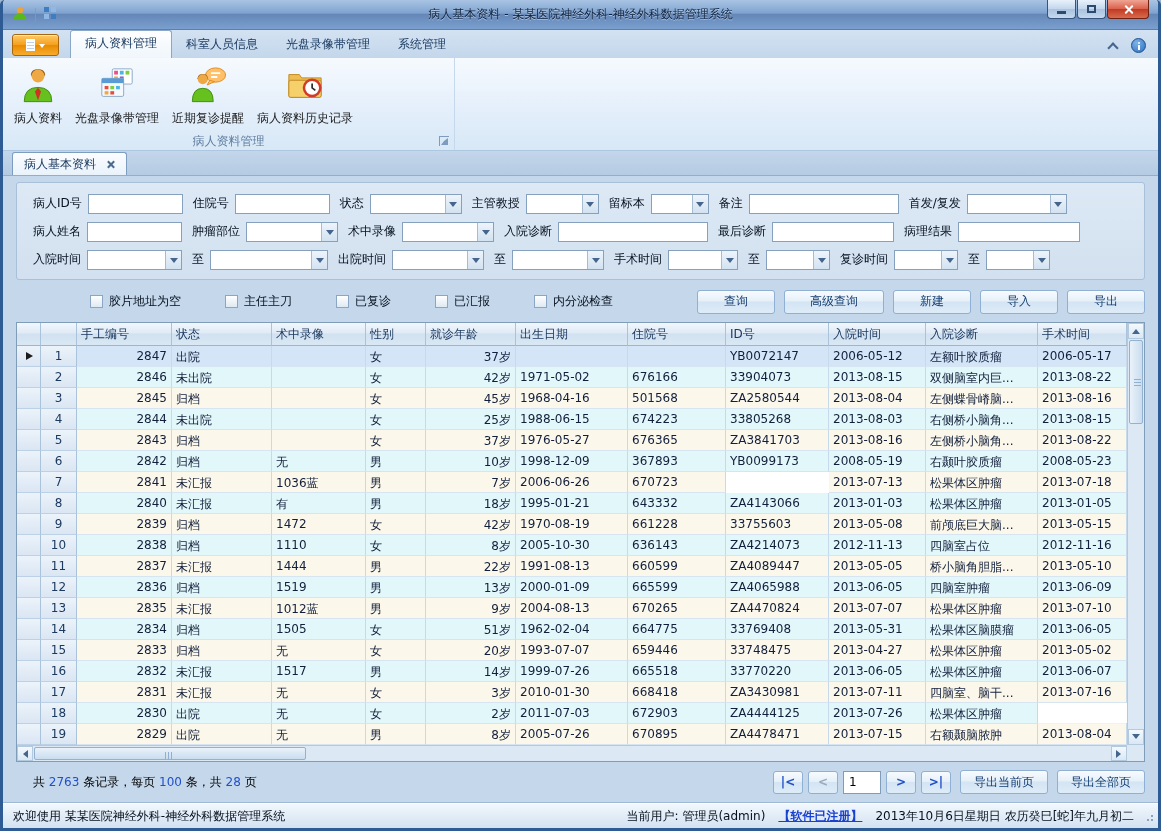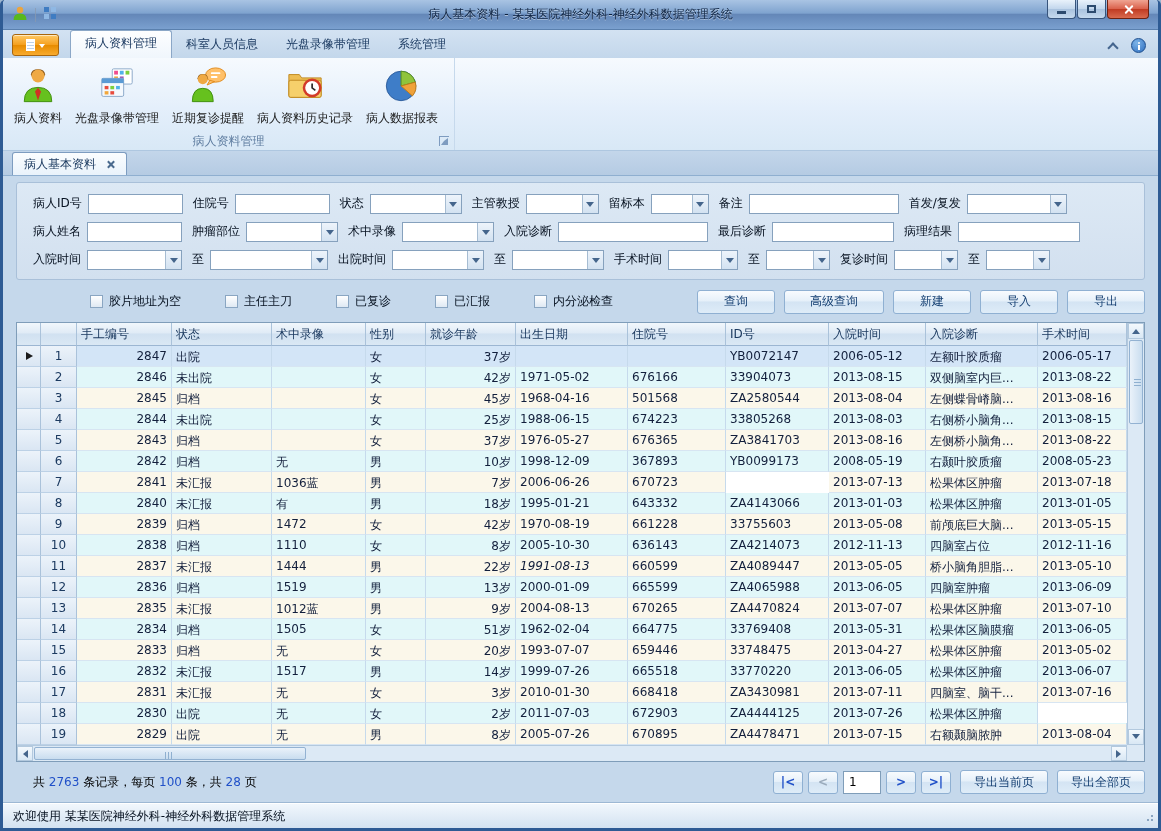--- a/index.html
+++ b/index.html
@@ -203,28 +203,20 @@
         </div>
         <div class="ritem">
           <span><svg width="38" height="38" viewBox="0 0 40 40">
                 <path d="M3 9 h11 l2.5 3.5 H37 V31 a2 2 0 0 1 -2 2 H5 a2 2 0 0 1 -2 -2 Z" fill="#edbd53" stroke="#c08a22"></path>
                 <rect x="3" y="15" width="34" height="18" rx="2" fill="#f6d06b" stroke="#c08a22"></rect>
                 <circle cx="27.5" cy="23" r="8.6" fill="#fff" stroke="#d23b2a" stroke-width="2.6"></circle>
                 <path d="M27.5 18.5 V23 l3.4 2.6" stroke="#2a2a2a" stroke-width="1.8" fill="none"></path>
               </svg></span>
           <span>病人资料历史记录</span>
         </div>
-        <div class="ritem">
-          <span><svg width="38" height="38" viewBox="0 0 40 40">
-                <circle cx="19" cy="21" r="15.5" fill="#3e7dc8" stroke="#2c5d9c"></circle>
-                <path d="M19 21 L19 5.5 A15.5 15.5 0 0 1 34 17 Z" fill="#8fc43c" stroke="#5a8f1c"></path>
-                <path d="M19 21 L34 17 A15.5 15.5 0 0 1 31 31.5 Z" fill="#f0a23a" stroke="#c07a18"></path>
-              </svg></span>
-          <span>病人数据报表</span>
-        </div>
       </div>
       <div class="rgroup-strip">
         <span>病人资料管理</span>
         <i class="launcher"></i>
       </div>
     </div>
   </div>
 
   <div class="doctabs">
     <div class="dtab">
@@ -558,21 +550,21 @@
             <span class="gc bg-cyan gl" style="width: 95px;">2012-11-16</span>
           </div>
           <div class="grow">
             <span class="gc c-sel"></span>
             <span class="gc c-num">11</span>
             <span class="gc bg-cream alr" style="width: 95px;">2837</span>
             <span class="gc bg-cream" style="width: 100px;">未汇报</span>
             <span class="gc bg-cream" style="width: 94px;">1444</span>
             <span class="gc bg-cream" style="width: 60px;">男</span>
             <span class="gc bg-cream alr" style="width: 90px;">22岁</span>
-            <span class="gc bg-cream" style="width: 112px; font-style: italic;">1991-08-13</span>
+            <span class="gc bg-cream" style="width: 112px;">1991-08-13</span>
             <span class="gc bg-cream" style="width: 98px;">660599</span>
             <span class="gc bg-cream" style="width: 103px;">ZA4089447</span>
             <span class="gc bg-cream" style="width: 97px;">2013-05-05</span>
             <span class="gc bg-cream" style="width: 112px;">桥小脑角胆脂...</span>
             <span class="gc bg-cream gl" style="width: 95px;">2013-05-10</span>
           </div>
           <div class="grow">
             <span class="gc c-sel"></span>
             <span class="gc c-num">12</span>
             <span class="gc bg-cyan alr" style="width: 95px;">2836</span>
@@ -724,16 +716,21 @@
         <button class="btn pbtn">&gt;|</button>
         <button class="btn ebtn">导出当前页</button>
         <button class="btn ebtn">导出全部页</button>
       </div>
     </div>
 
   </div>
 
   <div class="statusbar">
     <span>欢迎使用 某某医院神经外科-神经外科数据管理系统</span>
+    <span class="sb-right">
+      <span>当前用户: 管理员(admin)</span>
+      <span class="reg-link">【软件已注册】</span>
+      <span>2013年10月6日星期日 农历癸巳[蛇]年九月初二</span>
+    </span>
     <i class="grip"></i>
   </div>
 
 </div>
 
 </body></html>

